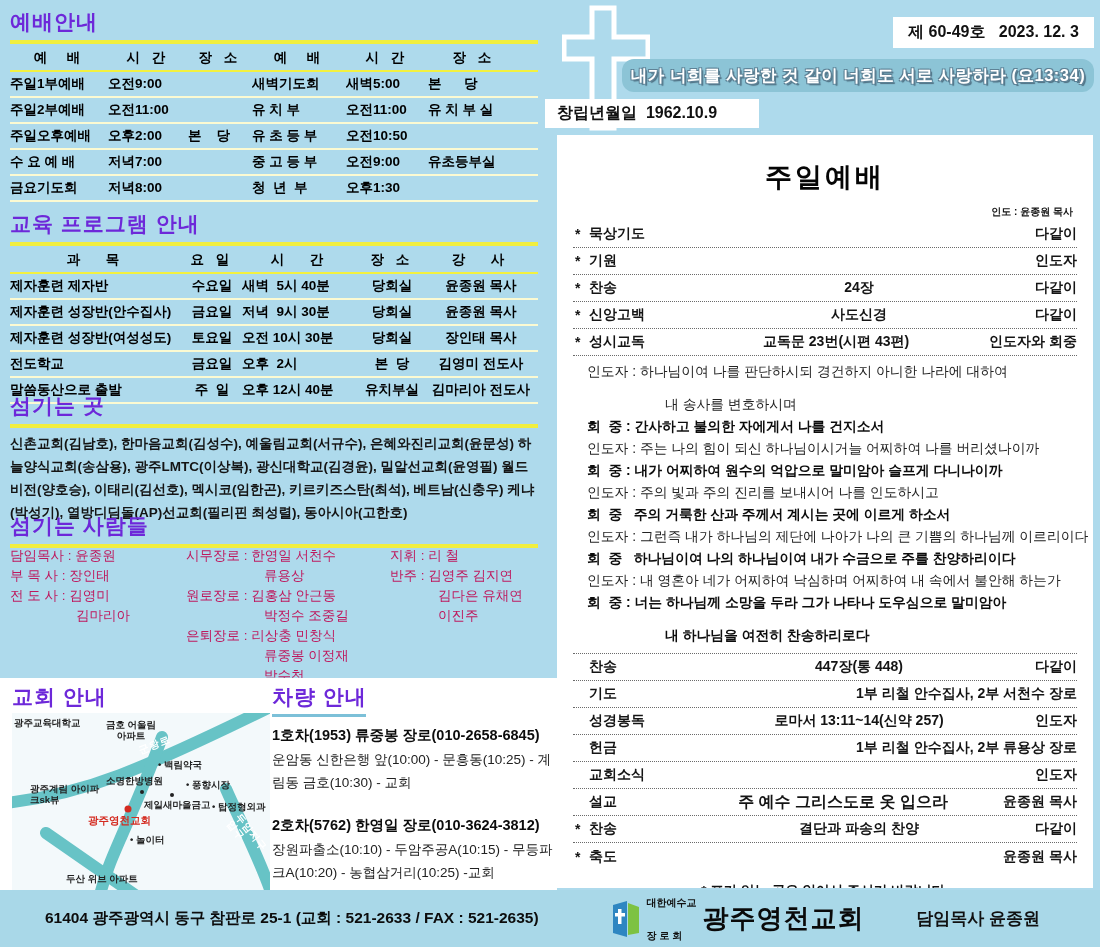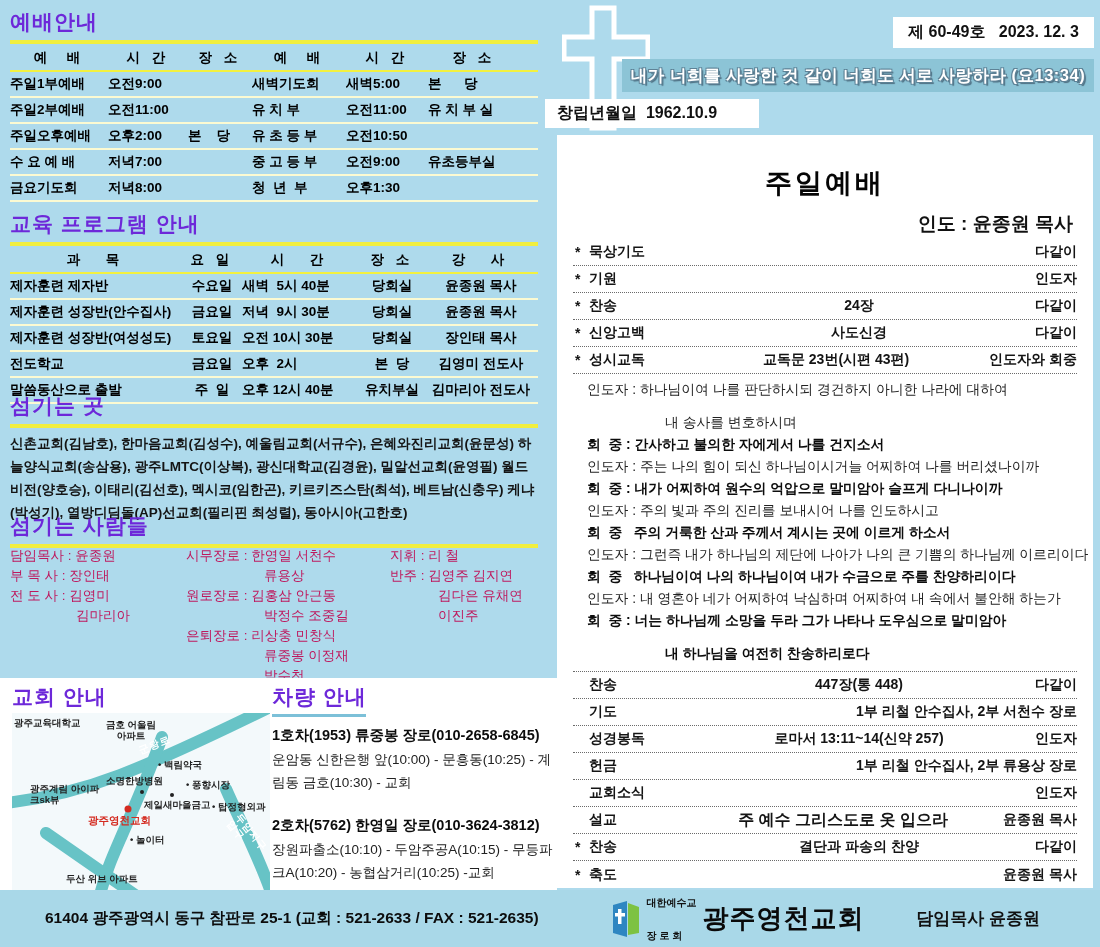--- a/index.html
+++ b/index.html
@@ -42,27 +42,27 @@
   .mlabel.poi::before { content:"• "; }
   .mcenter { text-align:center; }
   .mroad { color:#ffffff; font-size:10px; letter-spacing:1px; }
   .mred { color:#d42b20; font-size:10.5px; }
   .mdot { position:absolute; width:4px; height:4px; background:#222; border-radius:50%; }
 
   
   .cross { position:absolute; left:562px; top:5px; }
   .issue-box { position:absolute; left:893px; top:17px; width:201px; height:31px; background:#fff; font-size:16px; font-weight:bold; display:flex; align-items:center; justify-content:center; white-space:pre; }
   .verse-banner { position:absolute; left:622px; top:59px; width:472px; height:33px; background:#8cc4d6; display:flex; align-items:center; justify-content:center; font-size:16.5px; font-weight:bold; color:#fff; letter-spacing:0.5px; white-space:pre;
-    text-shadow:1px 1px 0 #5e8296,-1px -1px 0 #5e8296,1px -1px 0 #5e8296,-1px 1px 0 #5e8296,2px 2px 1px #4d6f82; }
+    text-shadow:1px 1px 0 #5e8296,-1px -1px 0 #5e8296,1px -1px 0 #5e8296,-1px 1px 0 #5e8296,2px 2px 1px #4d6f82;border-radius:12px; }
   .founded-box { position:absolute; left:545px; top:99px; width:214px; height:29px; background:#fff; font-size:16px; font-weight:bold; display:flex; align-items:center; padding-left:12px; white-space:pre; }
 
   
-  .service-box { position:absolute; left:557px; top:135px; width:536px; height:753px; background:#fff; padding:22px 16px 0 16px; overflow:hidden; }
+  .service-box { position:absolute; left:557px; top:135px; width:536px; height:753px; background:#fff; padding:16px 16px 0 16px; overflow:hidden; }
   .svc-title { text-align:center; font-size:27px; font-weight:bold; letter-spacing:3px; margin-top:8px; color:#050505; }
-  .svc-leader { text-align:right; font-size:19px; font-weight:bold; margin:10px 4px 2px 0; white-space:pre; }
+  .svc-leader { text-align:right; font-size:10px; font-weight:bold; margin:10px 4px 2px 0; white-space:pre; }
   .srow { display:flex; align-items:center; height:27px; border-bottom:1.5px dotted #6b6b6b; font-size:14px; font-weight:600; color:#141414; }
   .srow .star { width:16px; padding-left:2px; }
   .srow .lbl { width:94px; white-space:pre; }
   .srow .ctr { flex:1; text-align:center; white-space:nowrap; }
   .srow .rgt { text-align:left; white-space:nowrap; }
   .srow.sermon .ctr { font-weight:800; font-size:16px; }
   .srow.last { border-bottom:none; }
   .reading { padding:5px 0 6px 14px; border-bottom:1.5px dotted #6b6b6b; }
   .reading div { font-size:13.8px; line-height:22px; white-space:pre; color:#222; }
   .reading .cong { font-weight:bold; color:#0c0c0c; }

